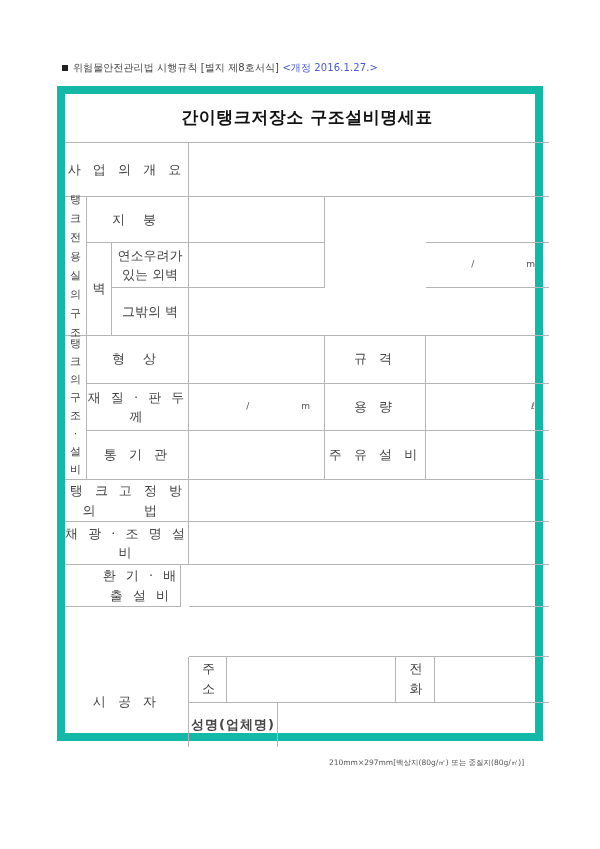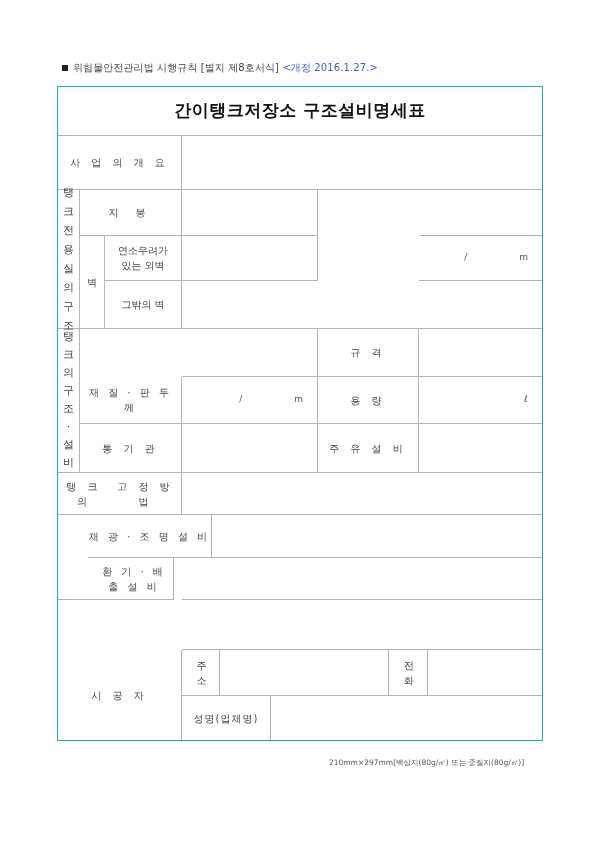--- a/index.html
+++ b/index.html
@@ -1,32 +1,32 @@
 <!DOCTYPE html>
 <html><head>
 <meta charset="utf-8">
 <style>
   * { box-sizing: border-box; margin: 0; padding: 0; }
   html, body { width: 600px; height: 849px; background: #ffffff; }
   body { position: relative; font-family: "DejaVu Sans", sans-serif; color: #333; overflow: hidden; }
   .header-note { position: absolute; left: 62px; top: 61px; font-size: 10px; color: #444; white-space: nowrap; letter-spacing: 0.1px; }
   .header-note .sq { display: inline-block; width: 6px; height: 6px; background: #222; margin-right: 5px; vertical-align: 0px; }
   .header-note .rev { color: #4a5ad8; }
-  .form { position: absolute; left: 57px; top: 86px; width: 486px; height: 655px; border: 1px solid #14b8a6; }
-  .cell { position: absolute; border-right: 1px solid #b5b5b5; border-bottom: 1px solid #b5b5b5; display: flex; align-items: center; justify-content: center; text-align: center; font-size: 10px; color: #444; line-height: 1.5; }
+  .form { position: absolute; left: 57px; top: 86px; width: 486px; height: 655px; border: 8px solid #14b8a6; }
+  .cell { position: absolute; border-right: 1px solid #b5b5b5; border-bottom: 1px solid #b5b5b5; display: flex; align-items: center; justify-content: center; text-align: center; font-size: 13px; color: #444; line-height: 1.5; }
   .noR { border-right: none; }
   .noB { border-bottom: none; }
   .title { font-size: 17px; font-weight: bold; color: #111; letter-spacing: 0.5px; }
   .sp { letter-spacing: 4px; }
   .sp2 { letter-spacing: 7px; }
   .vert { flex-direction: column; font-size: 11px; line-height: 19px; }
   .vert span { display: block; }
   .val { justify-content: flex-end; padding-right: 14px; font-size: 9px; color: #555; }
   .val .slash { margin-right: 52px; }
-  .left { justify-content: flex-start; padding-left: 6px; }
+  .left { justify-content: flex-start; padding-left: 6px; font-family: Liberation Mono, monospace; }
   .footer-note { position: absolute; left: 329px; top: 758px; font-size: 7.5px; color: #555; white-space: nowrap; }
 </style>
 </head>
 <body>
 
 <div class="header-note">
   <span class="sq"></span><span>위험물안전관리법 시행규칙 [별지 제8호서식]</span>
   <span class="rev">&lt;개정 2016.1.27.&gt;</span>
 </div>
 
@@ -69,20 +69,21 @@
     <span>탱</span>
     <span>크</span>
     <span>의</span>
     <span>구</span>
     <span>조</span>
     <span>·</span>
     <span>설</span>
     <span>비</span>
   </div>
 
+  <div class="cell sp2" style="left:22px;top:241px;width:102px;height:49px;">형 상</div>
   <div class="cell" style="left:124px;top:241px;width:136px;height:49px;"></div>
   <div class="cell sp" style="left:260px;top:241px;width:101px;height:49px;">규 격</div>
   <div class="cell noR" style="left:361px;top:241px;width:123px;height:49px;"></div>
 
   <div class="cell" style="left:22px;top:290px;width:102px;height:47px;letter-spacing:3px;">재 질 · 판 두 께</div>
   <div class="cell val" style="left:124px;top:290px;width:136px;height:47px;">
     <span class="slash">/</span>
     <span>m</span>
   </div>
   <div class="cell sp" style="left:260px;top:290px;width:101px;height:47px;">용 량</div>
@@ -94,30 +95,30 @@
   <div class="cell" style="left:124px;top:337px;width:136px;height:49px;"></div>
   <div class="cell sp" style="left:260px;top:337px;width:101px;height:49px;">주 유 설 비</div>
   <div class="cell noR" style="left:361px;top:337px;width:123px;height:49px;"></div>
 
   <div class="cell sp" style="left:0;top:386px;width:124px;height:42px;">
     <span>탱 크 의</span>
     <span>고 정 방 법</span>
   </div>
   <div class="cell noR" style="left:124px;top:386px;width:360px;height:42px;"></div>
 
-  <div class="cell" style="left:0;top:428px;width:124px;height:43px;letter-spacing:3px;margin-left:30px;">채 광 · 조 명 설 비</div>
+  <div class="cell" style="left:0;top:428px;width:124px;height:43px;letter-spacing:3px;">채 광 · 조 명 설 비</div>
   <div class="cell noR" style="left:124px;top:428px;width:360px;height:43px;"></div>
 
   <div class="cell" style="left:0;top:471px;width:116px;height:42px;letter-spacing:3px;padding-left:37px;">환 기 · 배 출 설 비</div>
   <div class="cell noR" style="left:124px;top:471px;width:360px;height:42px;"></div>
 
   <div class="cell noR" style="left:124px;top:513px;width:360px;height:50px;"></div>
 
   <div class="cell sp noB" style="left:0;top:563px;width:124px;height:90px;">시 공 자</div>
   <div class="cell left sp" style="left:124px;top:563px;width:38px;height:46px;">주 소</div>
   <div class="cell" style="left:162px;top:563px;width:169px;height:46px;"></div>
   <div class="cell left sp" style="left:331px;top:563px;width:39px;height:46px;text-align:center;">전 화</div>
   <div class="cell noR" style="left:370px;top:563px;width:114px;height:46px;"></div>
-  <div class="cell noB" style="left:124px;top:609px;width:89px;height:44px;letter-spacing:1px;">성명(업체명)</div>
+  <div class="cell noB" style="left:124px;top:609px;width:89px;height:44px;letter-spacing:1px;font-weight:bold;">성명(업체명)</div>
   <div class="cell noR noB" style="left:213px;top:609px;width:271px;height:44px;"></div>
 </div>
 
 <div class="footer-note">210mm×297mm[백상지(80g/㎡) 또는 중질지(80g/㎡)]</div>
 
 </body></html>

